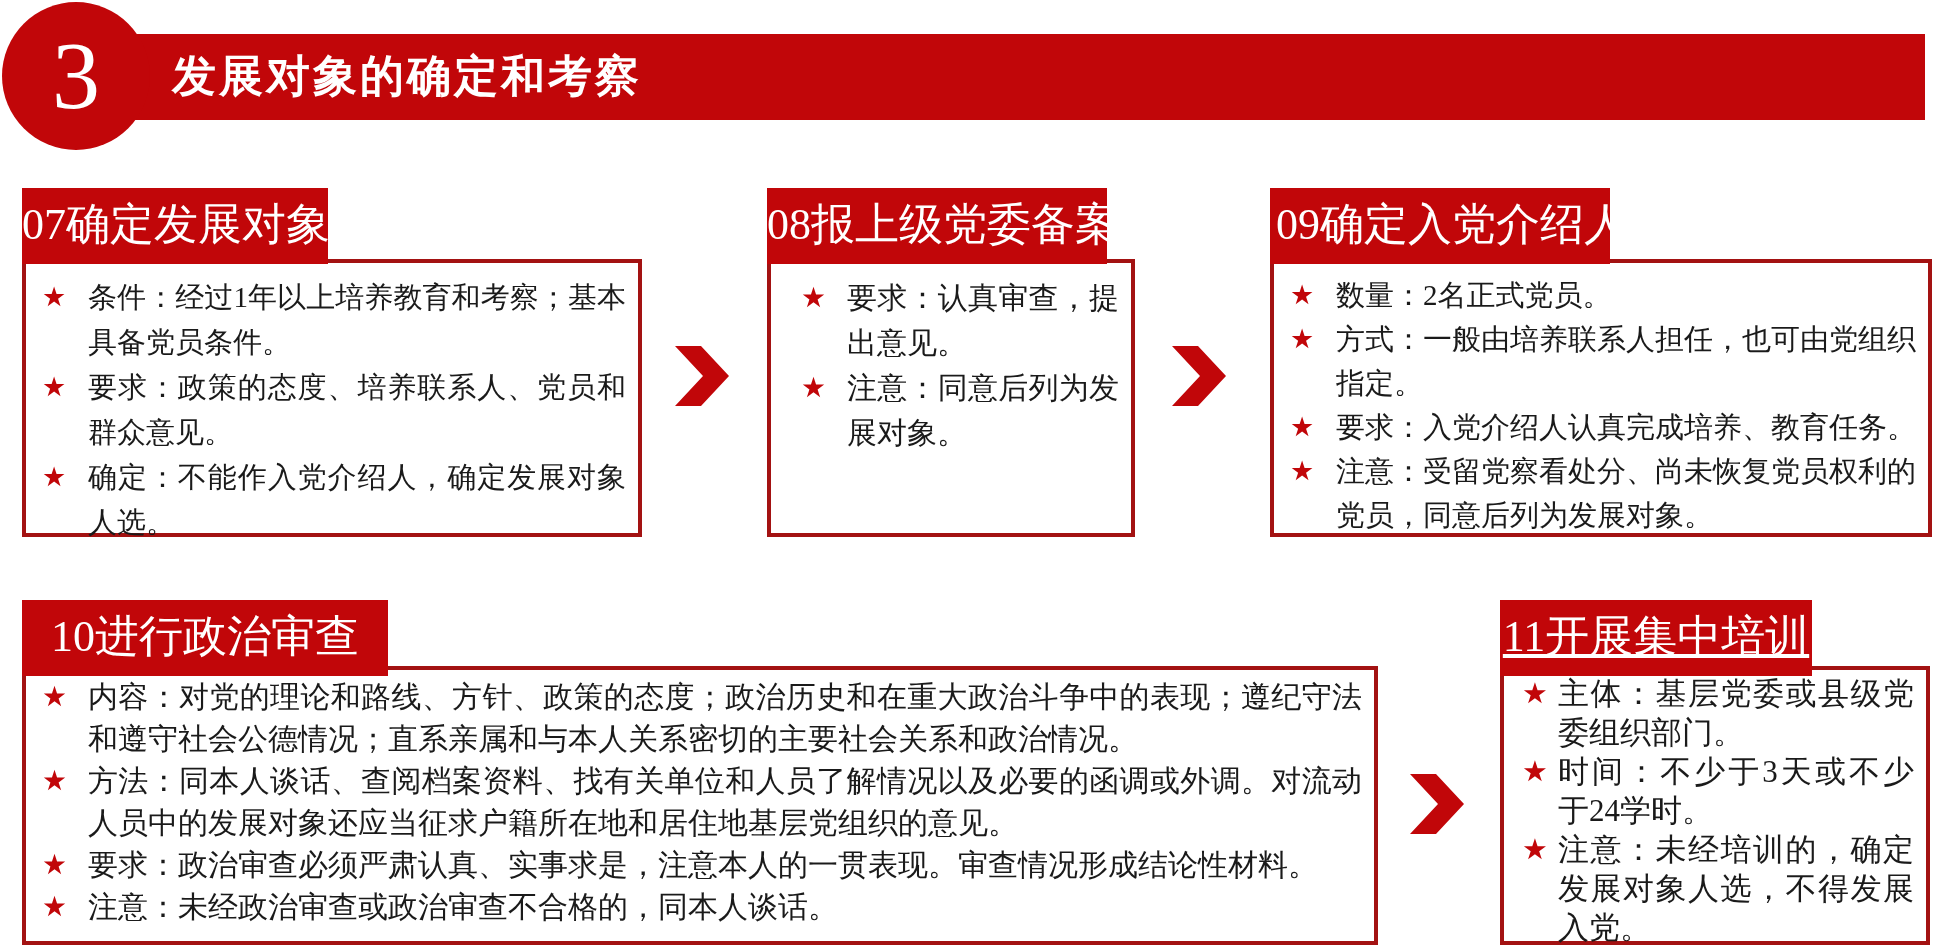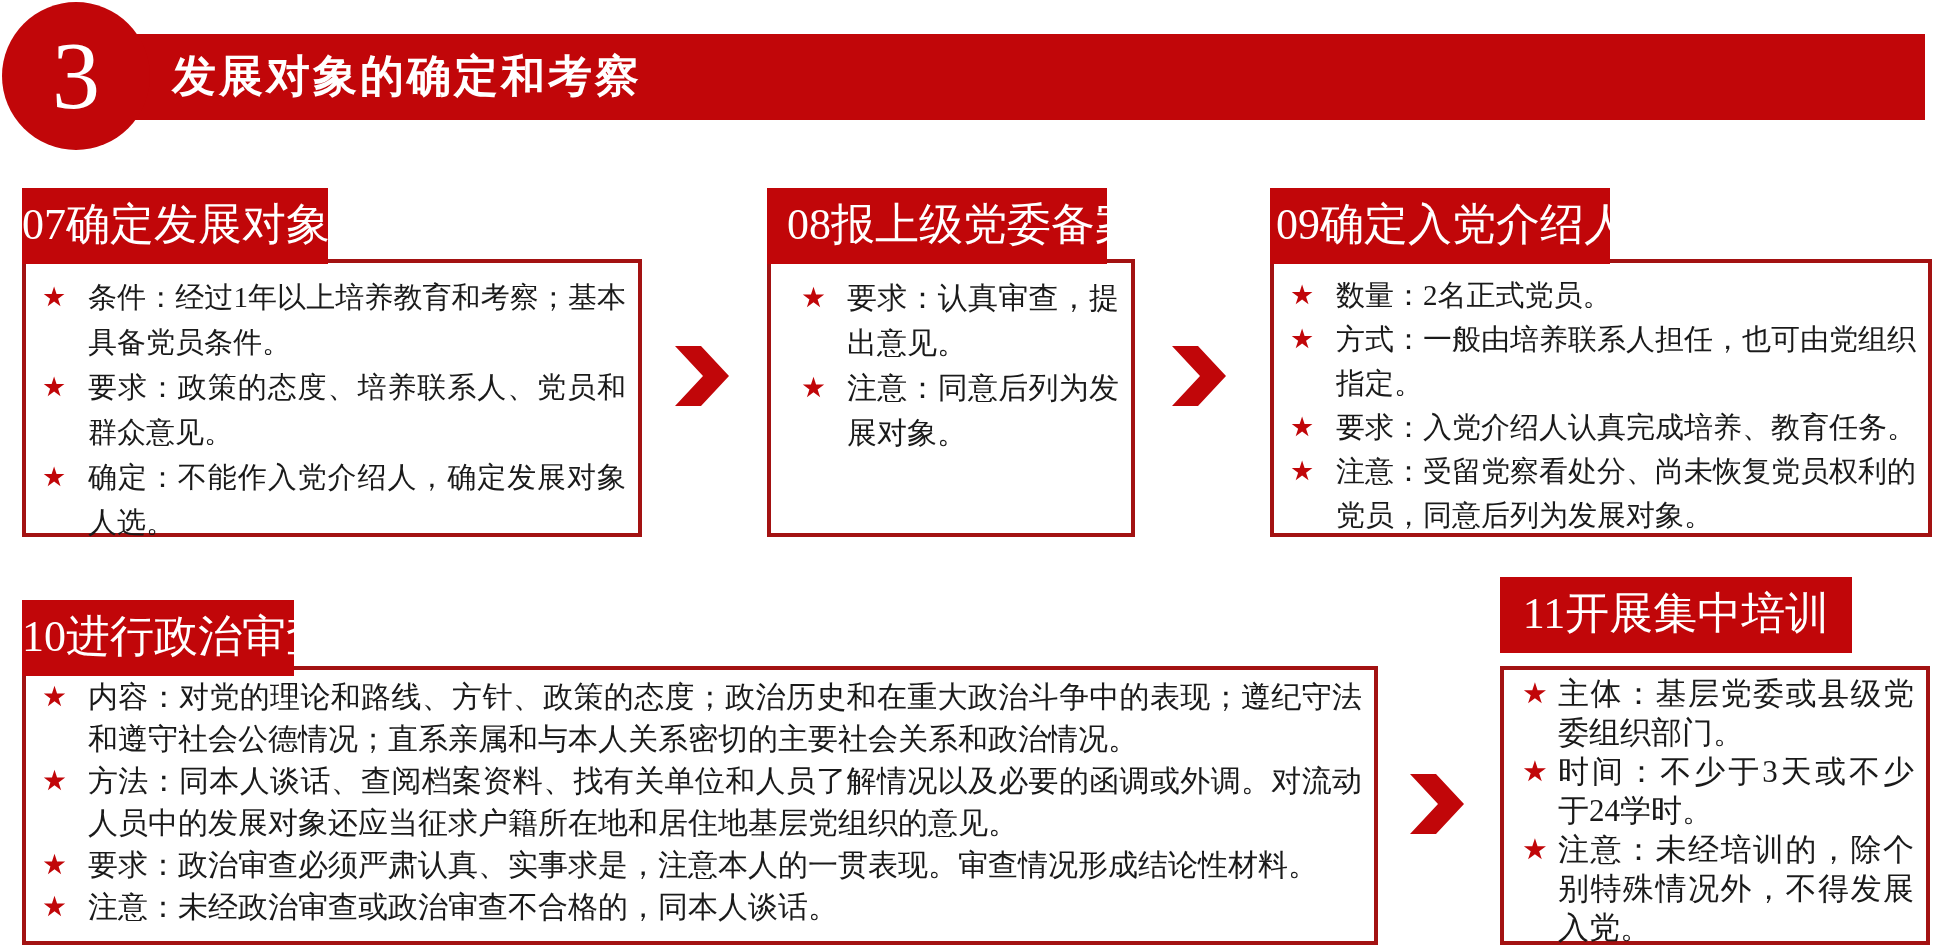--- a/index.html
+++ b/index.html
@@ -52,27 +52,27 @@
   .c2 ul.items li{padding-left:76px;}
   .c2 ul.items li .star{left:30px;}
   .c3 ul.items{font-size:29px;line-height:44px;padding-top:10px;}
   .c4 ul.items{font-size:30px;line-height:42px;padding-top:6px;}
   .c5 ul.items{font-size:31px;line-height:39px;padding-top:4px;}
   .c5 ul.items li{padding-left:54px;}
   .c5 ul.items li .star{left:18px;}
   
   .t1{left:22px;top:188px;width:306px;}
   .c1{left:22px;top:259px;width:620px;height:278px;}
-  .t2{left:767px;top:188px;width:340px;padding-left:20px;}
+  .t2{left:767px;top:188px;width:340px;}
   .c2{left:767px;top:259px;width:368px;height:278px;}
   .t3{left:1270px;top:188px;width:340px;padding-left:6px;}
   .c3{left:1270px;top:259px;width:662px;height:278px;}
-  .t4{left:22px;top:600px;width:272px;}
+  .t4{left:22px;top:600px;width:366px;}
   .c4{left:22px;top:666px;width:1356px;height:279px;}
-  .t5{left:1500px;top:577px;width:352px;}
+  .t5{left:1500px;top:600px;width:312px;text-decoration:underline;}
   .c5{left:1500px;top:666px;width:430px;height:279px;}
   
   .chev{position:absolute;width:54px;height:60px;z-index:2;}
   .chev polygon{fill:var(--accent);}
   .a1{left:675px;top:346px;}
   .a2{left:1172px;top:346px;}
   .a3{left:1410px;top:774px;}
 </style>
 </head>
 <body>
@@ -180,18 +180,18 @@
       <li>
         <span class="star">★</span>
         <b>主体：</b><span>基层党委或县级党委组织部门。</span>
       </li>
       <li>
         <span class="star">★</span>
         <b>时间：</b><span>不少于3天或不少于24学时。</span>
       </li>
       <li>
         <span class="star">★</span>
-        <b>注意：</b><span>未经培训的，除个别特殊情况外，不得发展入党。</span>
+        <b>注意：</b><span>未经培训的，确定发展对象人选，不得发展入党。</span>
       </li>
     </ul>
   </div>
 
 </div>
 
 </body></html>

